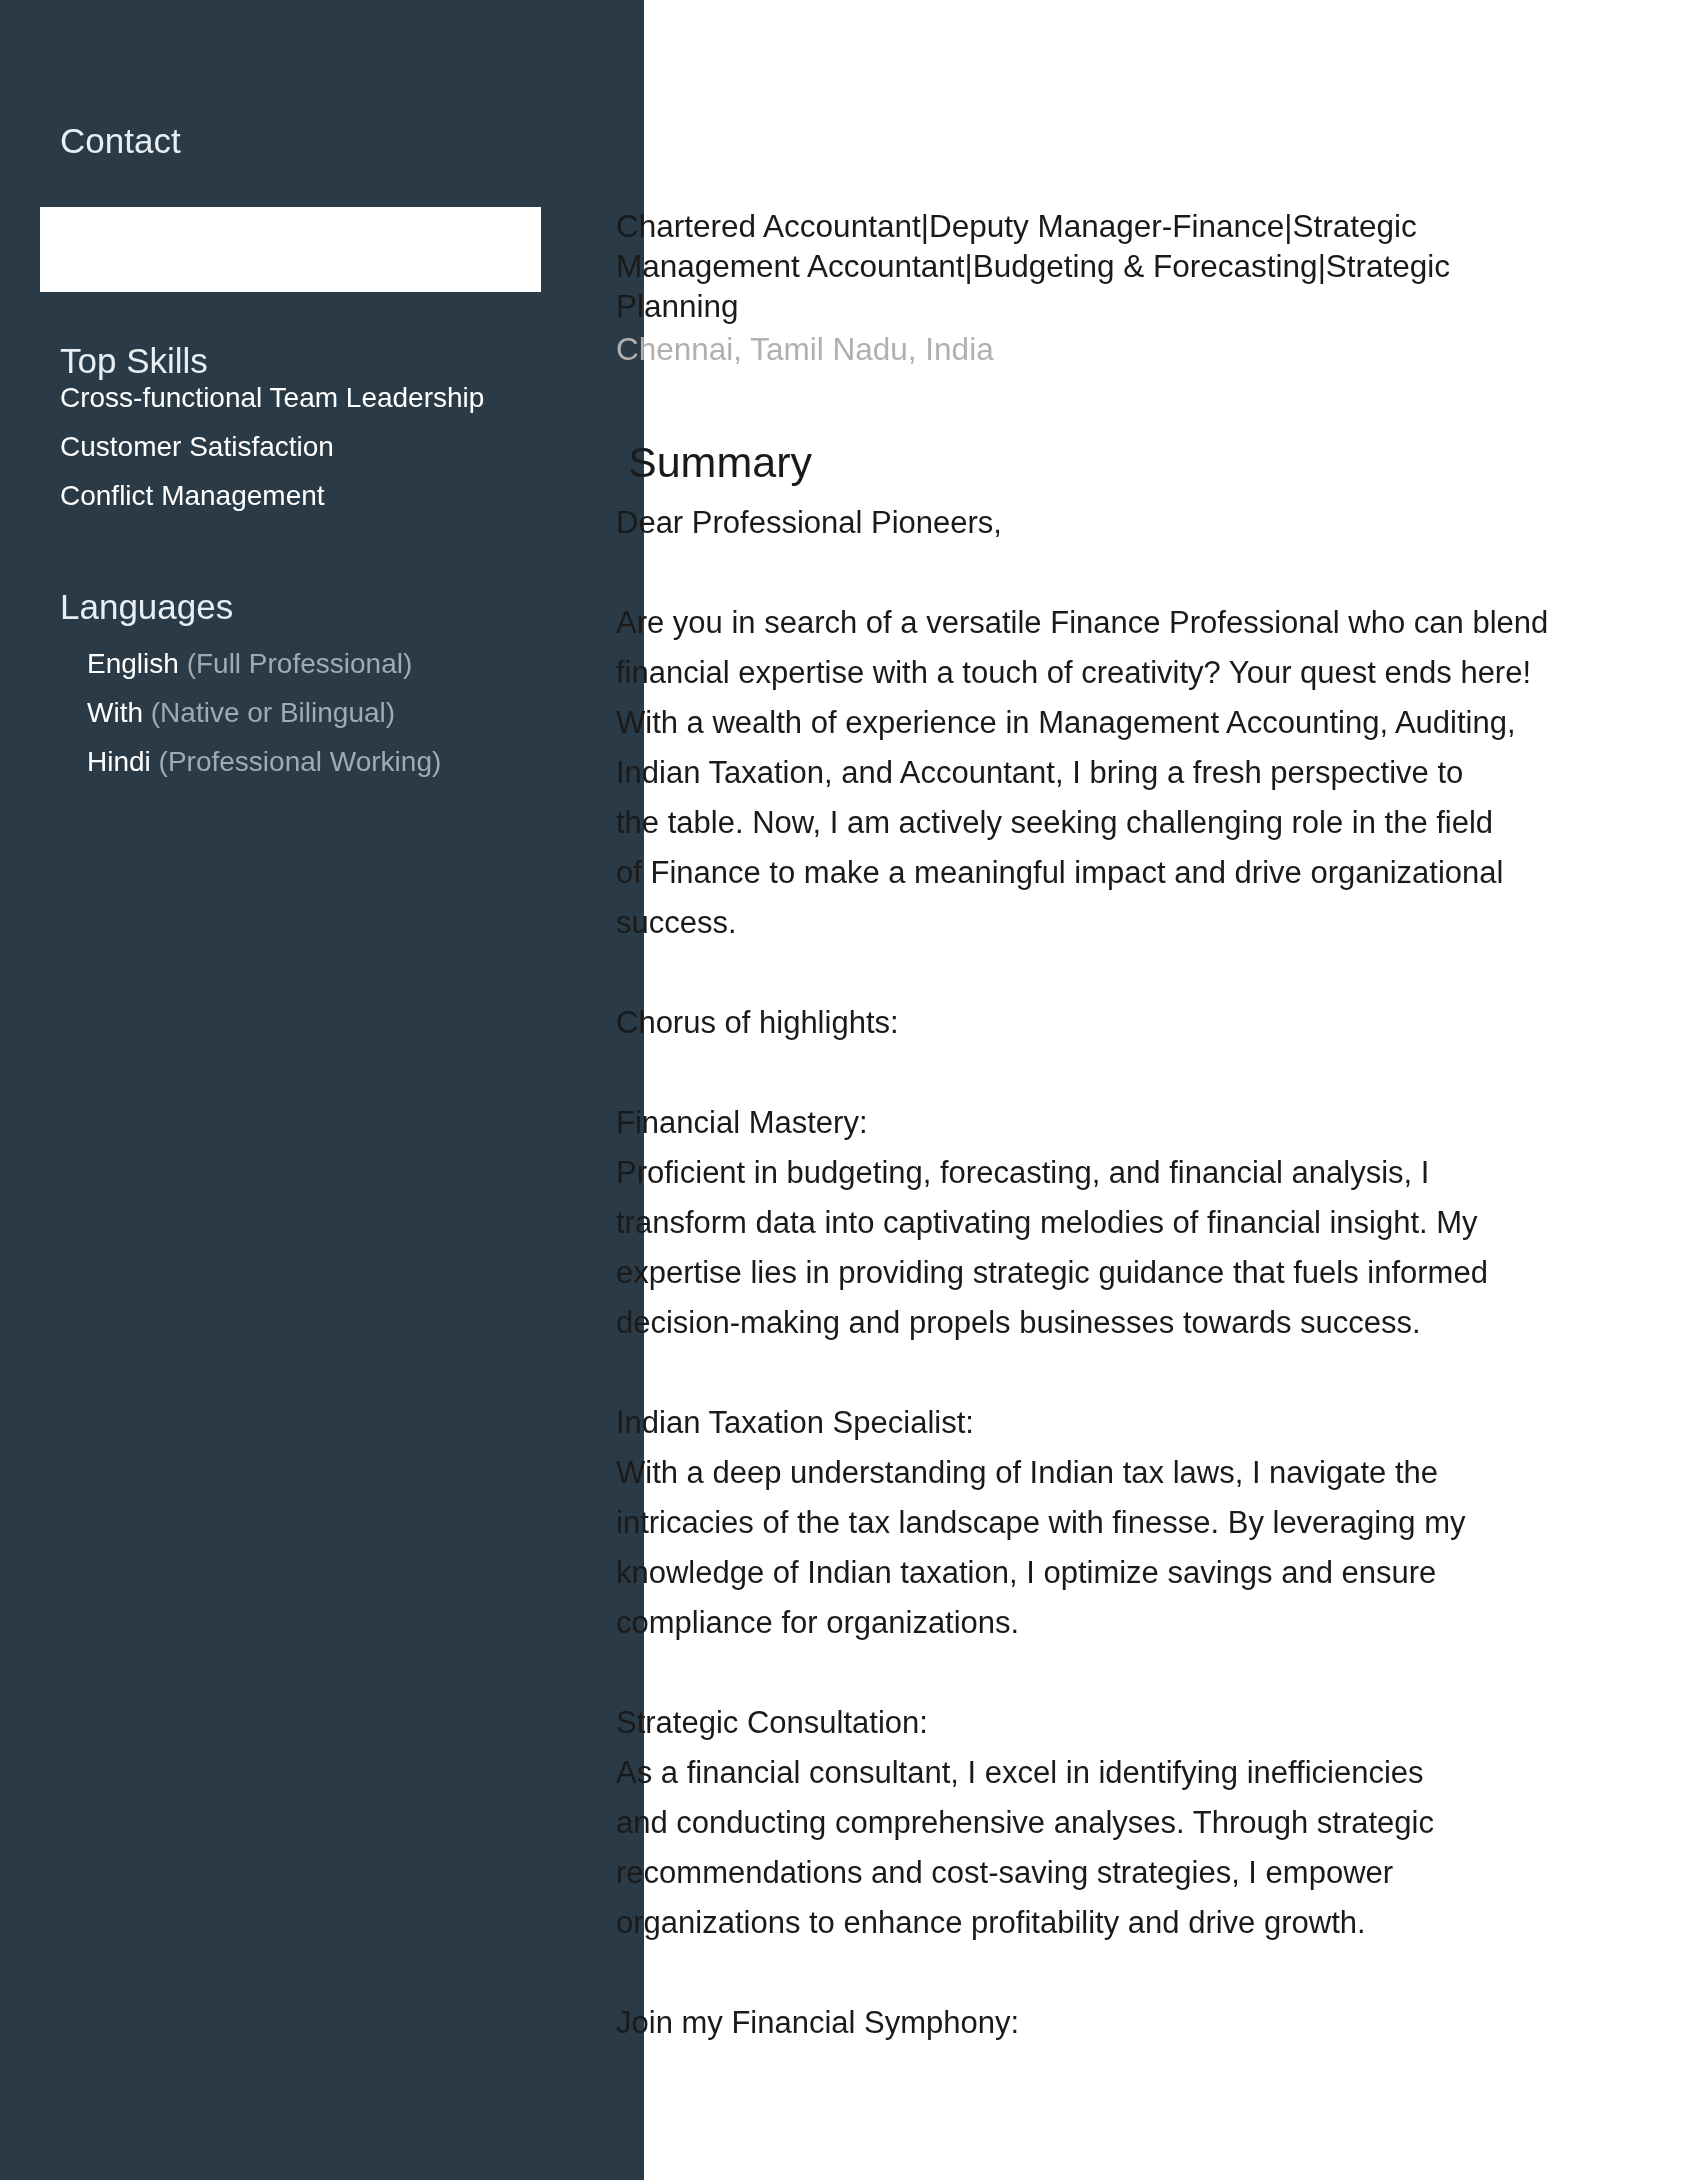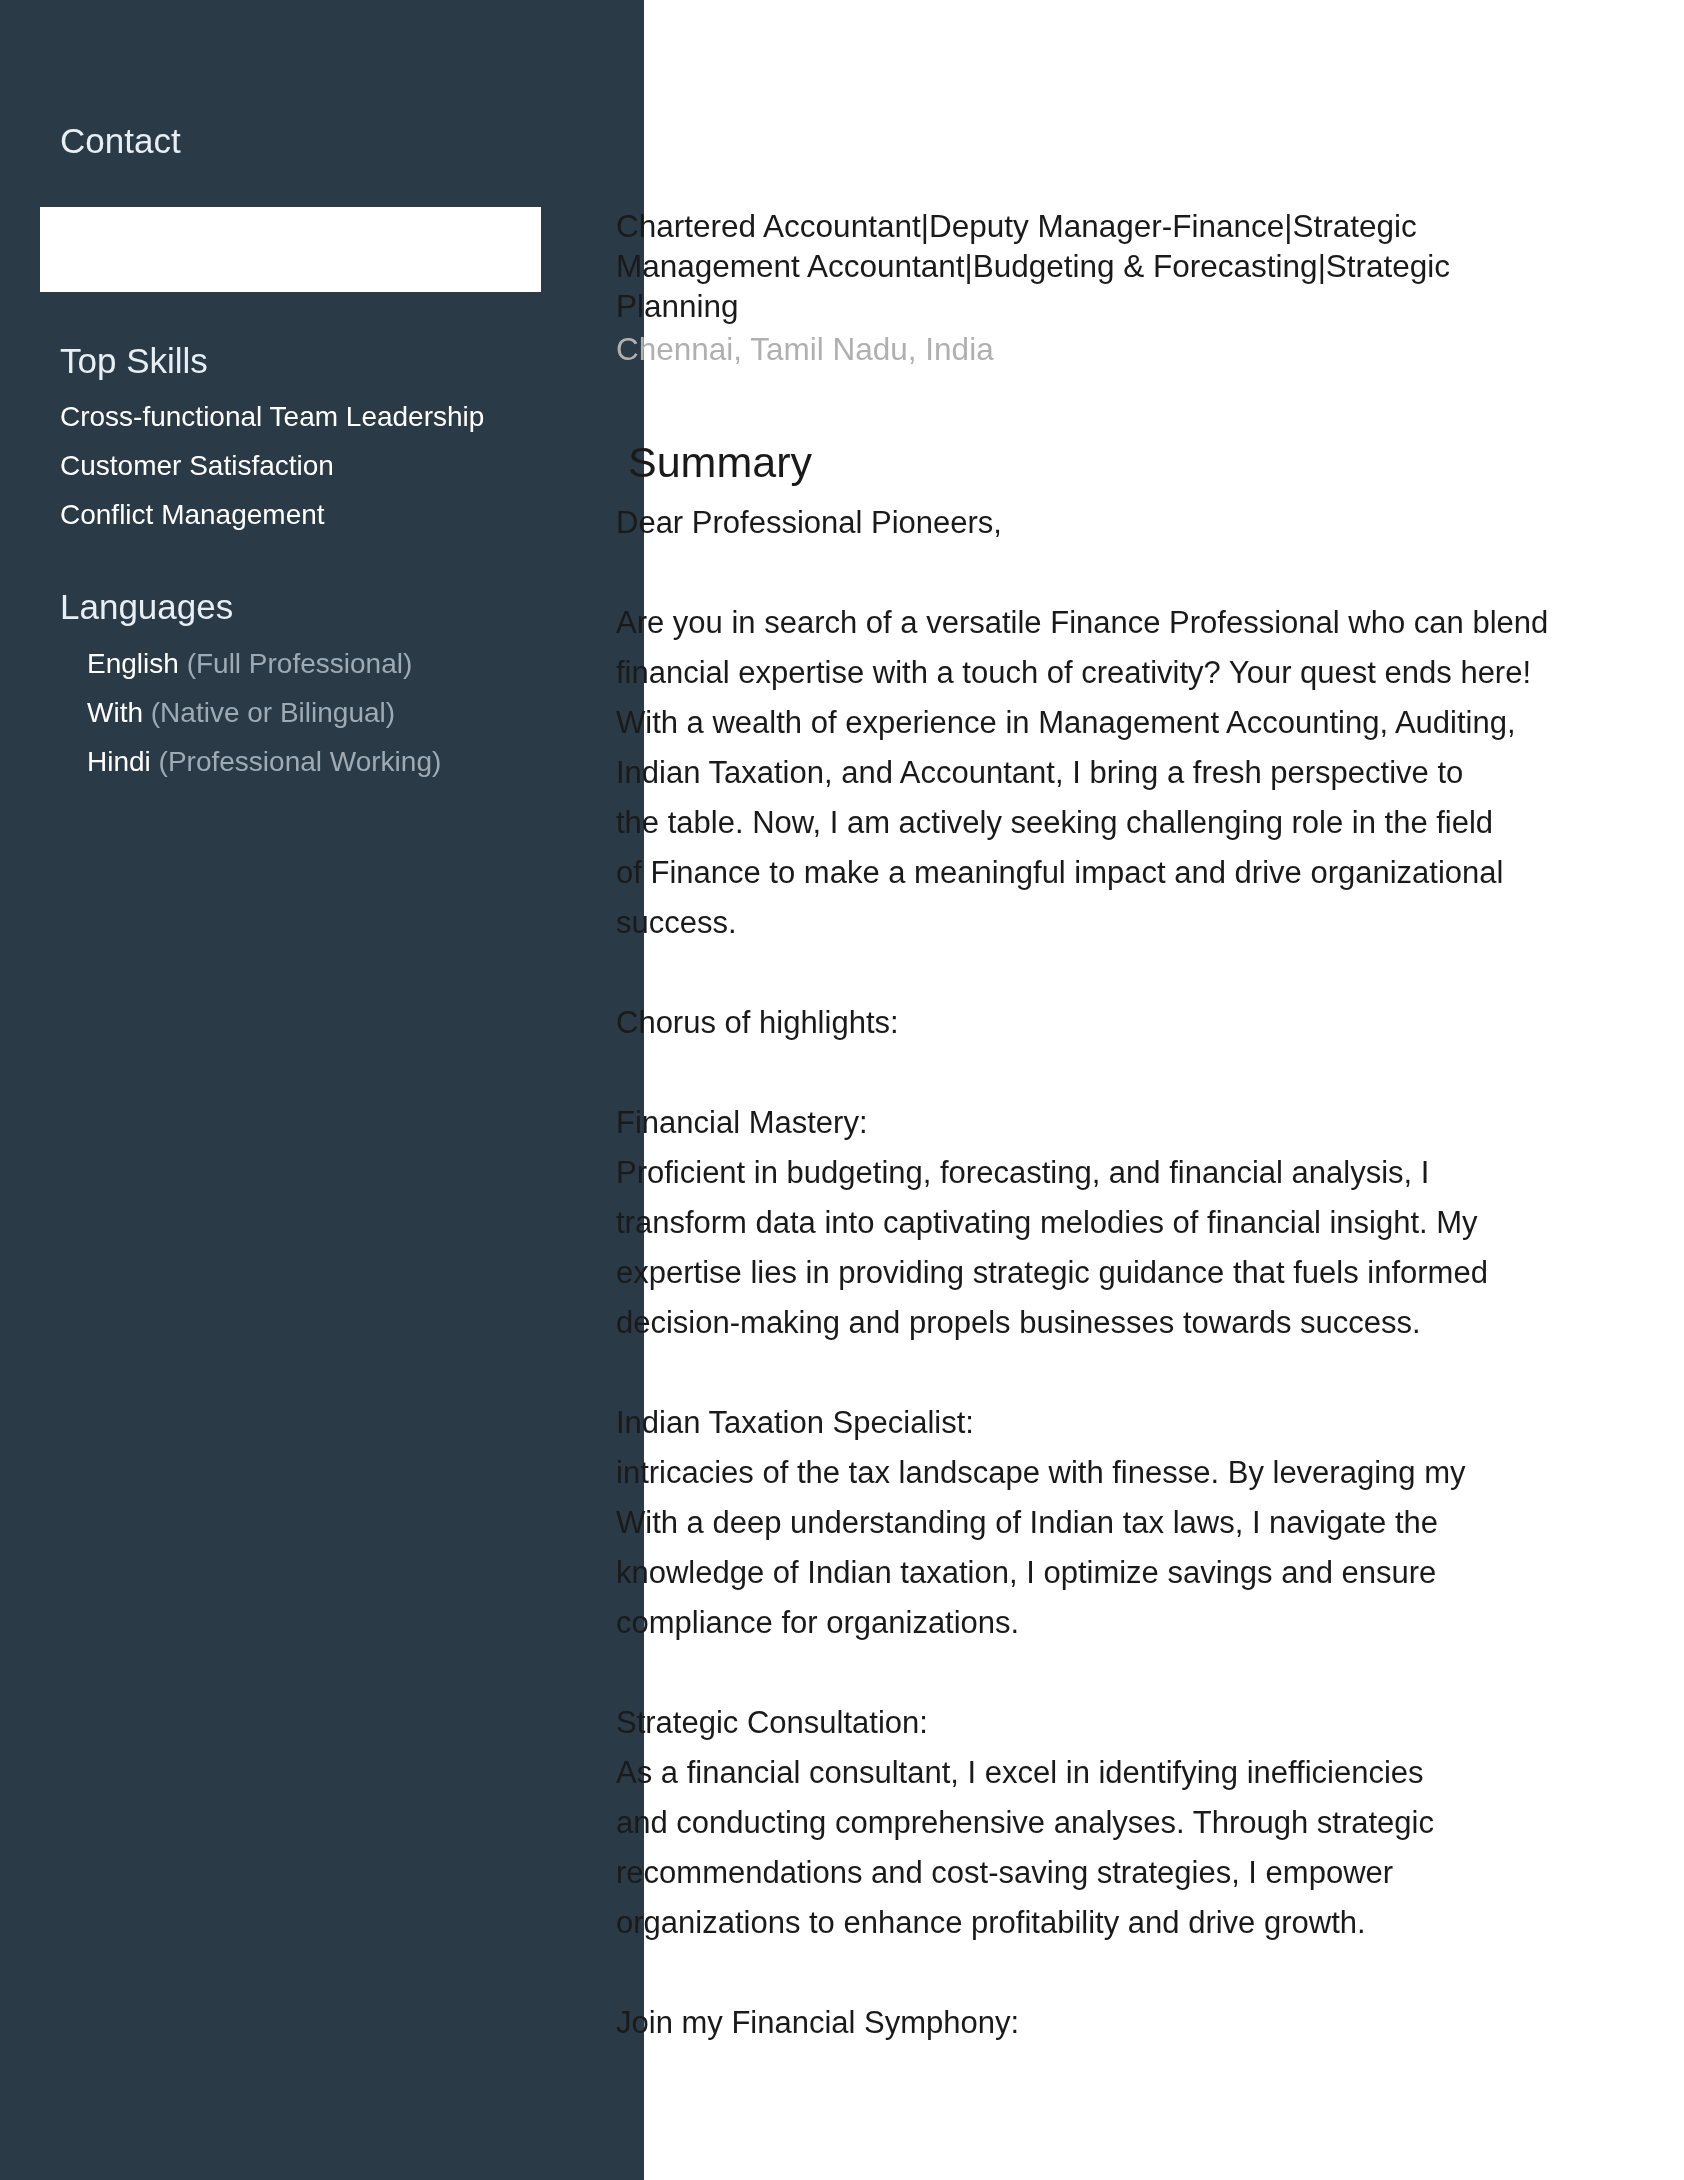--- a/index.html
+++ b/index.html
@@ -101,21 +101,21 @@
     }
   </style>
 </head>
 <body>
 
 <aside class="sidebar">
   <h2 class="side-heading" style="top:123px;">Contact</h2>
   <div class="contact-box"></div>
 
   <h2 class="side-heading" style="top:343px;">Top Skills</h2>
-  <ul class="side-list" style="top:392px;">
+  <ul class="side-list" style="top:373px;">
     <li>Cross-functional Team Leadership</li>
     <li>Customer Satisfaction</li>
     <li>Conflict Management</li>
   </ul>
 
   <h2 class="side-heading" style="top:589px;">Languages</h2>
   <ul class="side-list" style="top:639px;margin-left:27px;">
     <li>
       <span>English</span>
       <span class="muted">(Full Professional)</span>
@@ -153,22 +153,22 @@
       <p>&nbsp;</p>
       <p>Chorus of highlights:</p>
       <p>&nbsp;</p>
       <p>Financial Mastery:</p>
       <p>Proficient in budgeting, forecasting, and financial analysis, I</p>
       <p>transform data into captivating melodies of financial insight. My</p>
       <p>expertise lies in providing strategic guidance that fuels informed</p>
       <p>decision-making and propels businesses towards success.</p>
       <p>&nbsp;</p>
       <p>Indian Taxation Specialist:</p>
+      <p>With a deep understanding of Indian tax laws, I navigate the</p>
       <p>intricacies of the tax landscape with finesse. By leveraging my</p>
-      <p>With a deep understanding of Indian tax laws, I navigate the</p>
       <p>knowledge of Indian taxation, I optimize savings and ensure</p>
       <p>compliance for organizations.</p>
       <p>&nbsp;</p>
       <p>Strategic Consultation:</p>
       <p>As a financial consultant, I excel in identifying inefficiencies</p>
       <p>and conducting comprehensive analyses. Through strategic</p>
       <p>recommendations and cost-saving strategies, I empower</p>
       <p>organizations to enhance profitability and drive growth.</p>
       <p>&nbsp;</p>
       <p>Join my Financial Symphony:</p>

